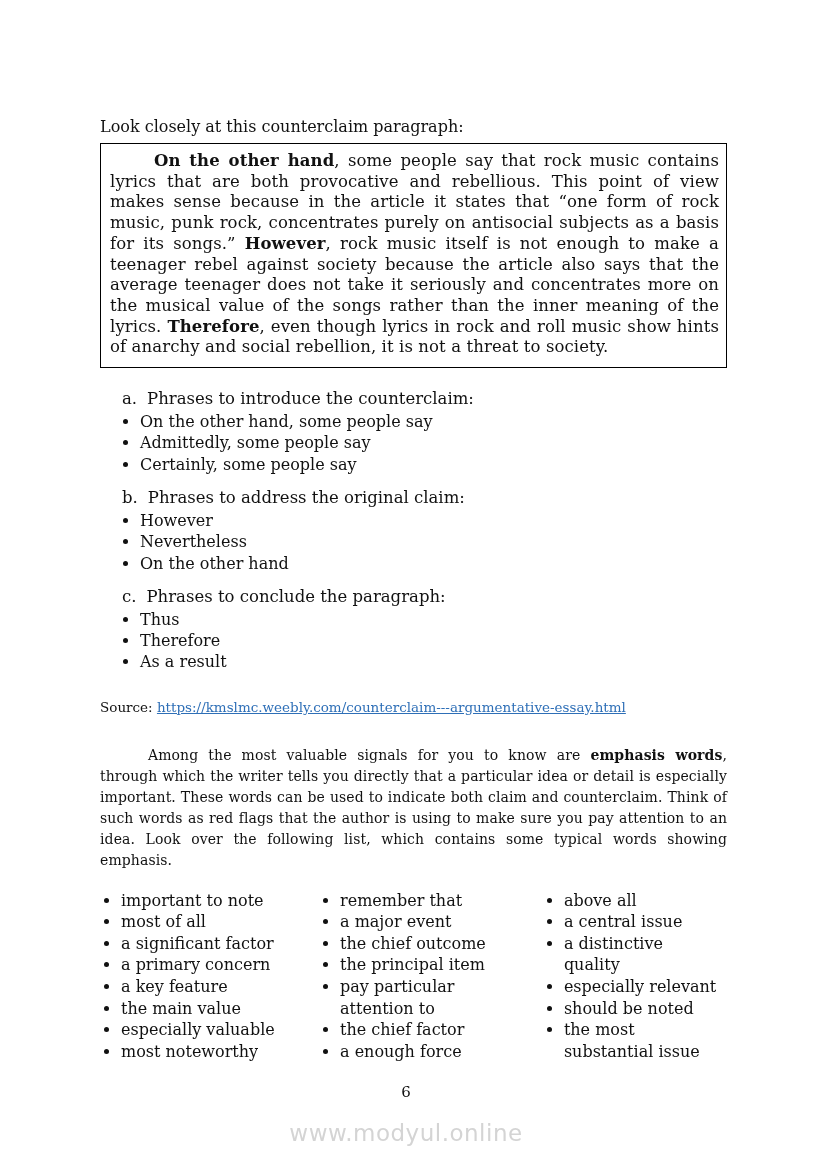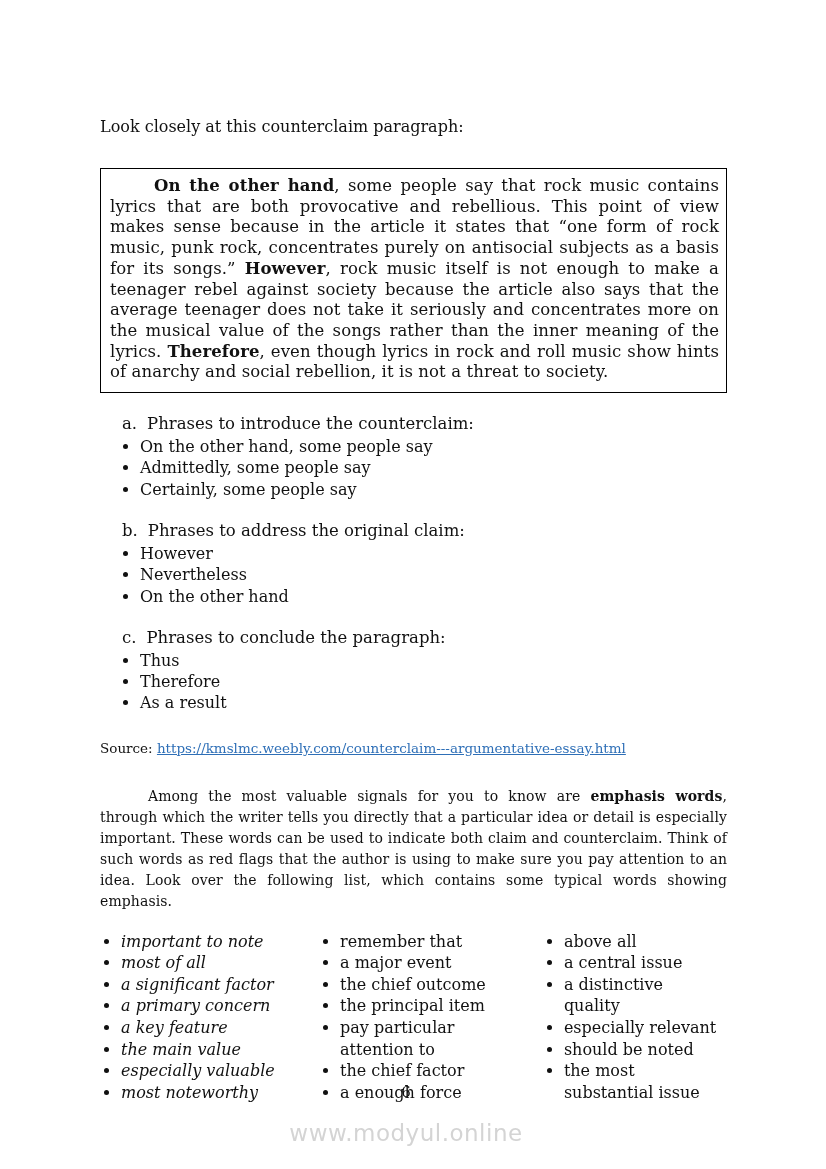--- a/index.html
+++ b/index.html
@@ -24,35 +24,35 @@
     left: 100px;
     top: 0;
     width: 627px;
   }
   .intro {
     margin: 116px 0 0 0;
     font-size: 16px;
     line-height: 21px;
   }
   .box {
-    margin-top: 31px;
+    margin-top: 6px;
     border: 1.5px solid var(--border);
     padding: 7px 7px 9px 9px;
   }
   .box p {
     margin: 0;
     font-size: 16.5px;
     line-height: 20.7px;
     text-align: justify;
     text-indent: 44px;
     letter-spacing: 0.1px;
   }
   .b { font-weight: bold; }
   .section-a { margin-top: 20px; }
-  .section-b, .section-c { margin-top: 20px; }
+  .section-b, .section-c { margin-top: 12px; }
   .section-heading {
     margin: 0 0 0 22px;
     font-size: 16.5px;
     font-weight: normal;
     line-height: 22px;
   }
   .section-heading .letter { margin-right: 10px; }
   ul.phrase-list {
     margin: 1px 0 0 0;
     padding-left: 40px;
@@ -77,21 +77,21 @@
     font-size: 14px;
     line-height: 21px;
     text-align: justify;
     text-indent: 48px;
     letter-spacing: 0.1px;
   }
   .columns {
     display: flex;
     margin-top: 19px;
   }
-  .col1 { width: 226px; font-style: italic; }
+  .col1 { width: 226px; }
   .col2 { width: 231px; }
   .col3 { width: 190px; }
   ul.col-list {
     margin: 0;
     padding-left: 21px;
     list-style: disc outside;
   }
   ul.col-list li {
     font-size: 16px;
     line-height: 21.6px;

